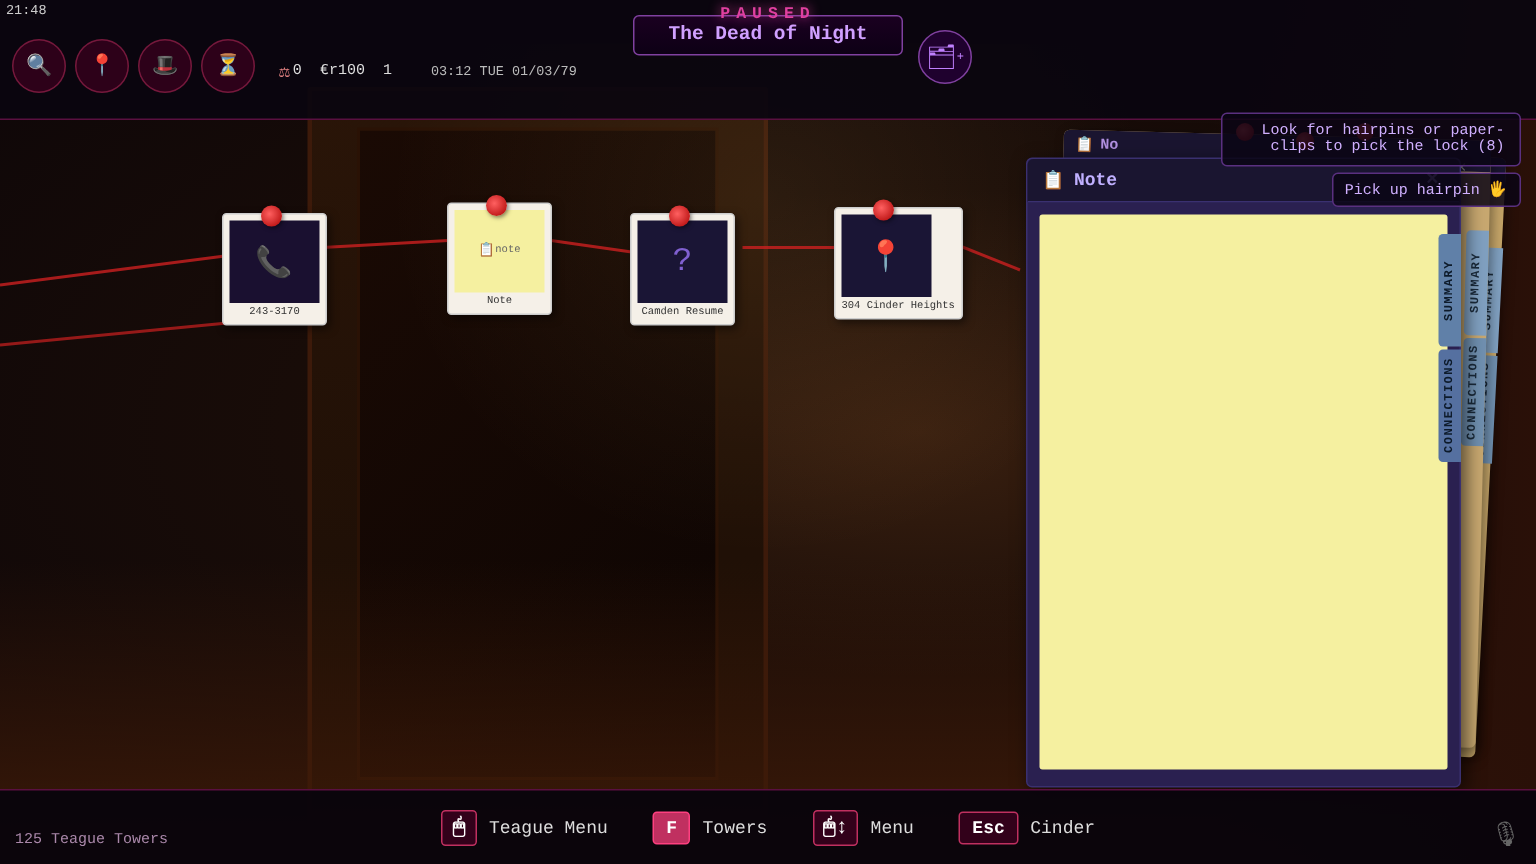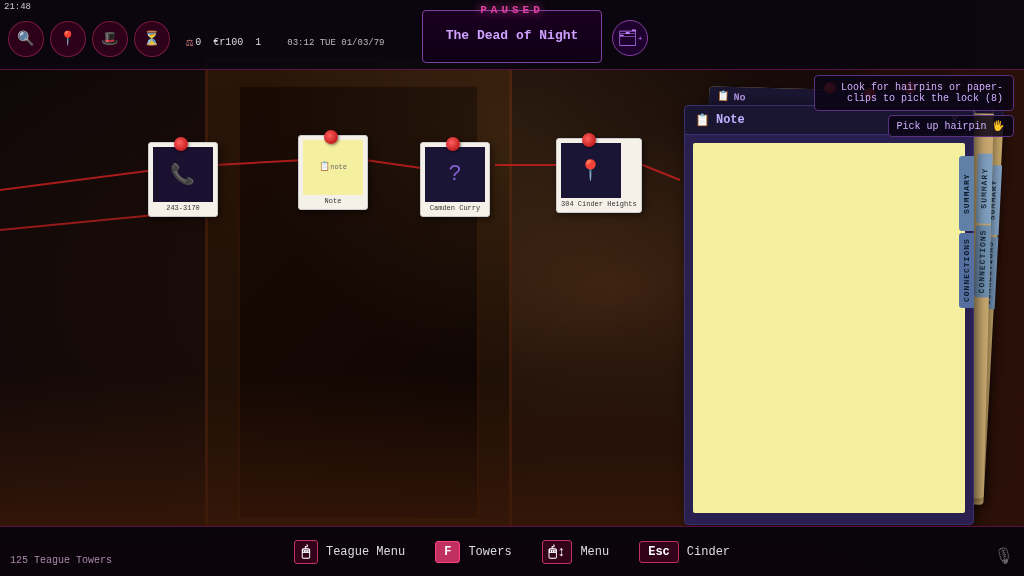--- a/index.html
+++ b/index.html
@@ -60,21 +60,21 @@
       position: absolute;
       top: 5%; left: 25%;
       width: 50%; height: 60%;
       background: radial-gradient(ellipse at 50% 30%, rgba(255,200,100,0.08) 0%, transparent 70%);
     }
 
     
     #top-bar {
       position: absolute;
       top: 0; left: 0; right: 0;
-      height: 70px;
+      height: 80px;
       background: rgba(10, 5, 15, 0.92);
       border-bottom: 1px solid #5a1040;
       z-index: 100;
       display: flex;
       align-items: center;
       padding: 0 8px;
     }
 
     
     #time-display {
@@ -140,21 +140,21 @@
     
     #mission-title {
       position: absolute;
       top: 10px;
       left: 50%;
       transform: translateX(-50%);
       width: 180px;
       background: linear-gradient(to bottom, #1a0020, #0d0015);
       border: 1px solid #8040a0;
       border-radius: 4px;
-      padding: 17px 10px;
+      padding: 4px 10px;
       text-align: center;
       color: #d0a0ff;
       font-size: 13px;
       font-weight: bold;
       line-height: 1.3;
     }
 
     
     #add-folder-btn {
       position: absolute;
@@ -577,21 +577,21 @@
   <div class="evidence-card note-mini" style="left:298px; top:65px;">
     <div class="pin" style="top:-6px; left:25px;"></div>
     <div class="card-image" style="font-size:9px; line-height:1.2; text-align:center;">📋<br><span style="font-size:7px; color:#666;">note</span></div>
     <div class="card-label">Note</div>
   </div>
 
   <div class="evidence-card person-card" style="left:420px; top:72px;">
     <div class="pin" style="top:-6px; left:25px;"></div>
     <div class="card-image" style="background:#1a1535; color:#8060d0; font-size:22px;">?</div>
     <div class="card-label">Camden
-Curry</div>
+Resume</div>
   </div>
 
   <div class="evidence-card location-card" style="left:556px; top:68px;">
     <div class="pin" style="top:-6px; left:25px;"></div>
     <div class="card-image" style="background:#1a1535; color:#6040b0;">📍</div>
     <div class="card-label">304 Cinder
 Heights</div>
   </div>
 
   <div id="note-stack">

